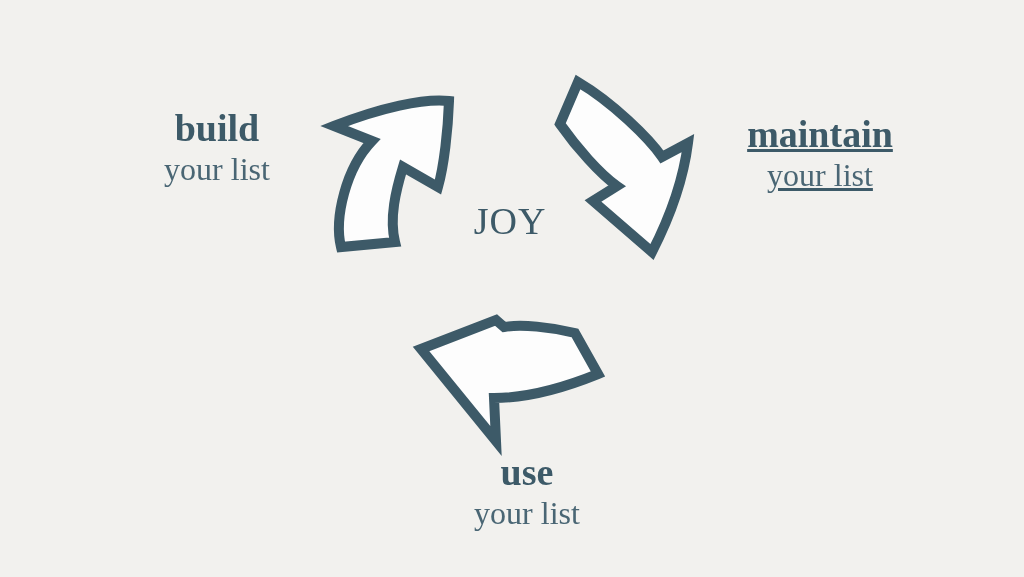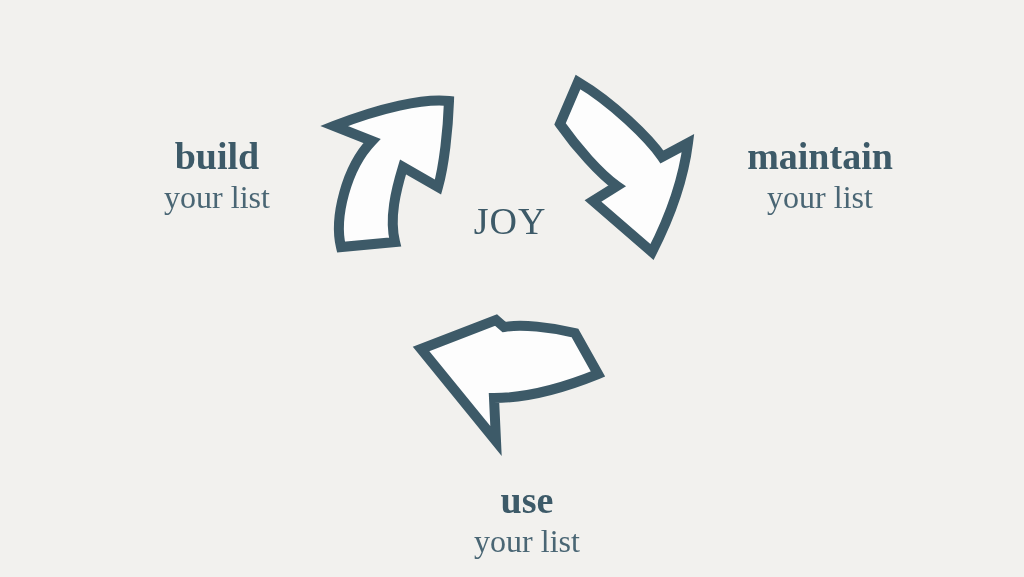--- a/index.html
+++ b/index.html
@@ -27,41 +27,40 @@
     position:absolute;
     width:300px;
     text-align:center;
     color:var(--accent);
   }
   .step-label{
     font-size:38px;
     line-height:44px;
     font-weight:bold;
     color:var(--accent);
-    margin-top:28px;
   }
   .step-sub{
     font-size:32px;
     line-height:38px;
     font-weight:normal;
     color:var(--sub);
   }
   .center-title{
     position:absolute;
     left:360px;top:197px;
     width:300px;
     text-align:center;
     font-size:38px;
     line-height:48px;
     font-weight:normal;
     color:var(--accent);
     letter-spacing:1px;
   }
   .block-build{left:67px;top:106px;}
-  .block-maintain{left:670px;top:106px;}
+  .block-maintain{left:670px;top:112px;text-decoration:underline;}
   .block-use{left:377px;top:450px;}
 </style>
 </head>
 <body>
 
 <div class="stage">
 
   <svg class="arrow-layer" viewBox="0 0 1024 577" aria-hidden="true">
 
     <path class="cycle-arrow" d="M 341 247

